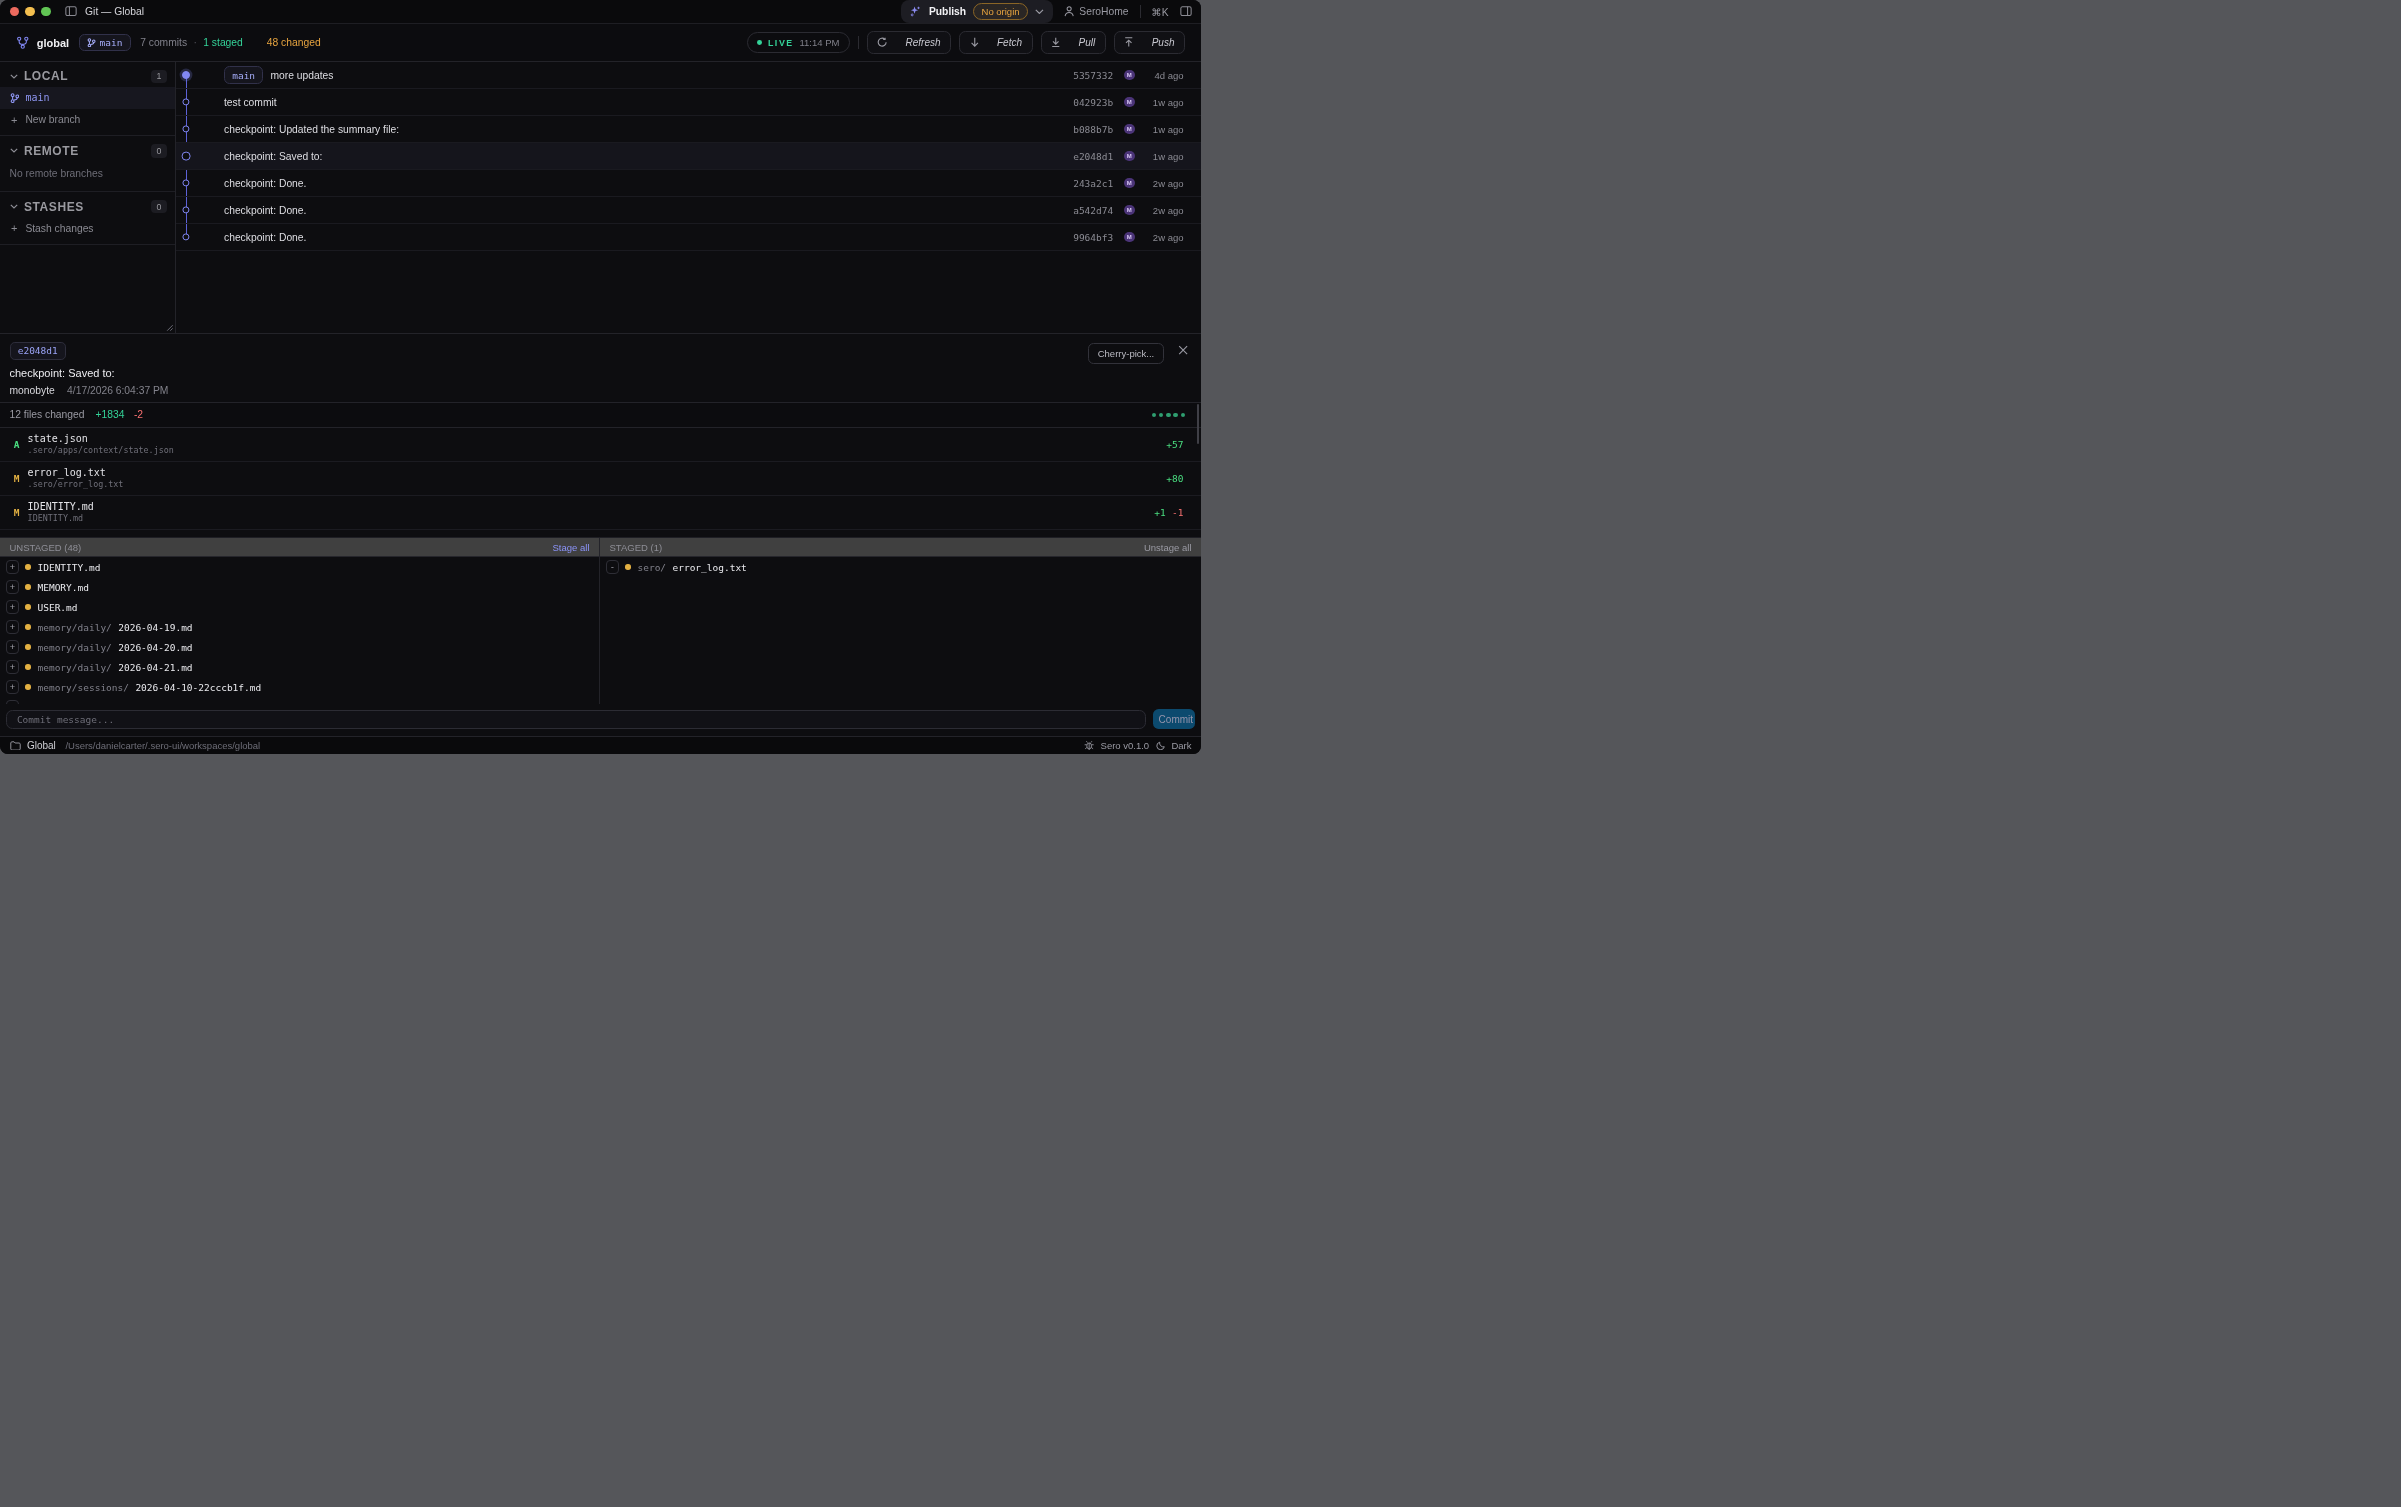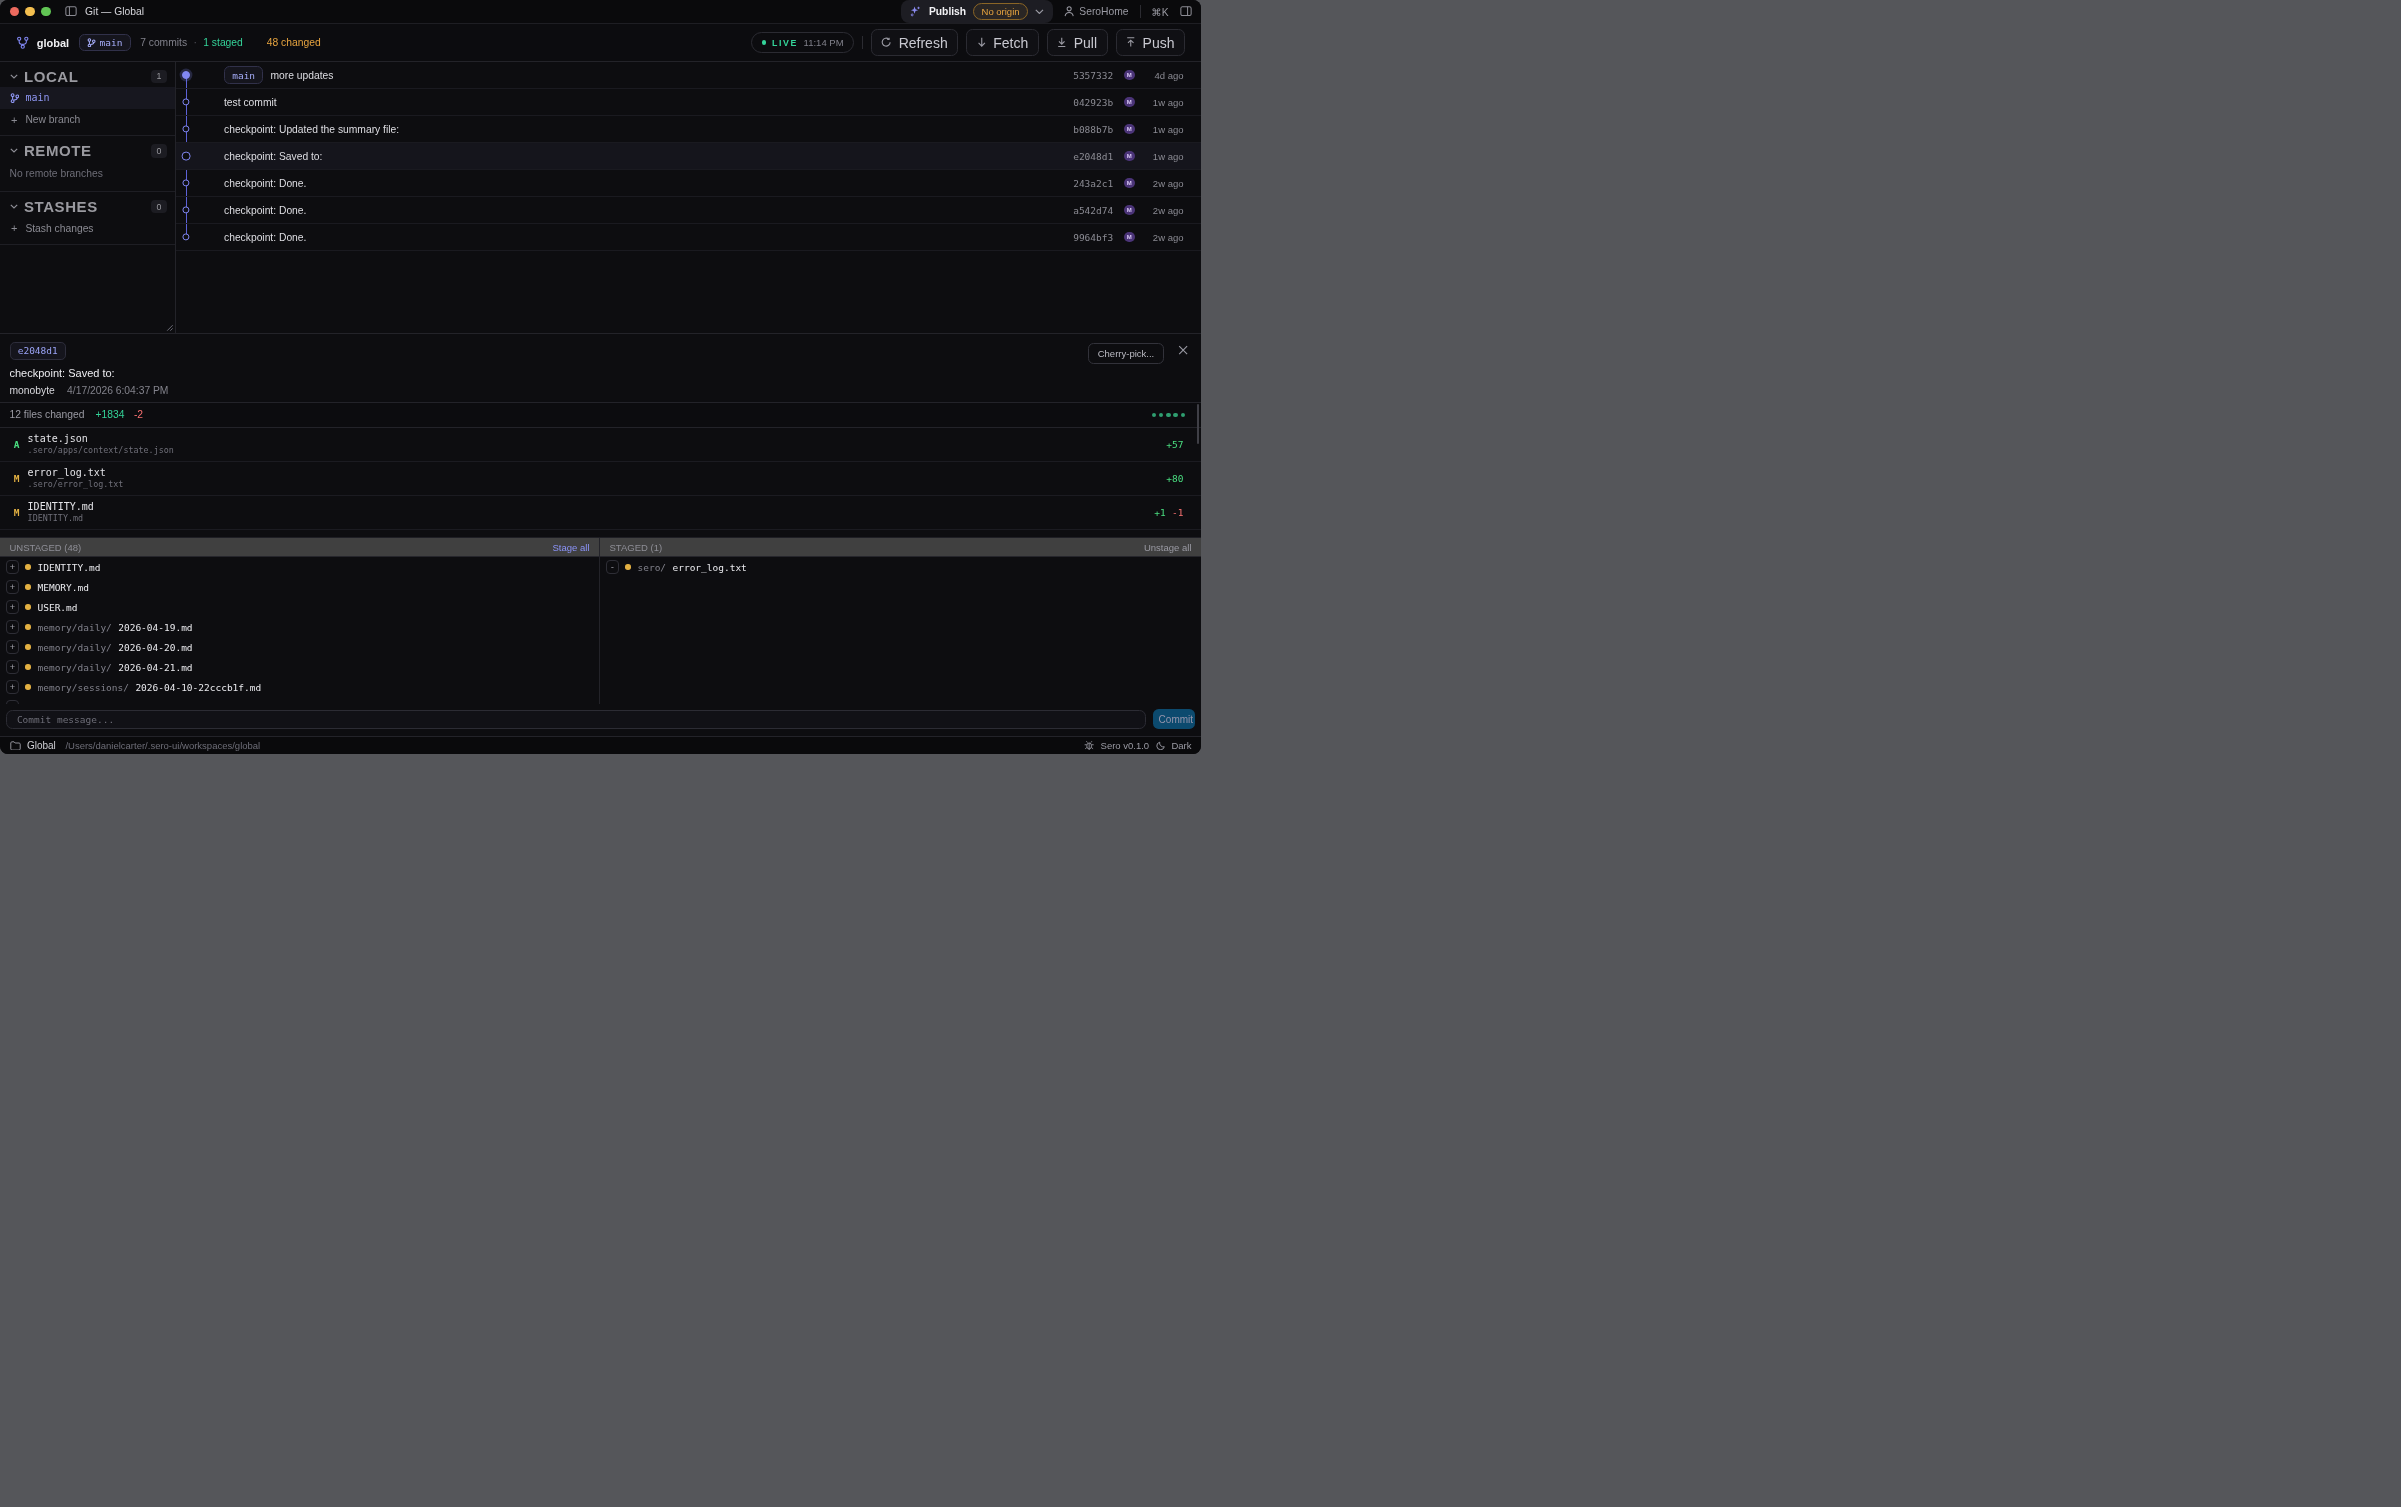--- a/index.html
+++ b/index.html
@@ -32,30 +32,30 @@
   .branch-badge{display:inline-flex;align-items:center;gap:4px;border:0.8px solid #31314a;background:#15151d;color:#a5acf8;border-radius:5.6px;padding:2.4px 7.2px;font-size:9.5px;}
   .commit-count{color:#80808a;margin-left:9.5px;}
   .meta-dot{color:#55555e;margin:0 6.4px;}
   .staged-count{color:#34d399;}
   .changed-count{color:#e7a43f;margin-left:24px;}
   .toolbar-right{margin-left:auto;display:flex;align-items:center;gap:8px;}
   .live-pill{display:flex;align-items:center;gap:5.6px;border:0.8px solid #2b2b32;border-radius:795px;padding:4px 9.5px;}
   .live-dot{width:4.8px;height:4.8px;border-radius:50%;background:#34d399;}
   .live-label{color:#34d399;font-size:8.8px;font-weight:700;letter-spacing:1.6px;}
   .live-time{color:#80808a;font-size:9.5px;}
-  .tool-btn{display:flex;align-items:center;gap:7px;border:0.8px solid #2b2b32;background:#101014;color:#c6c6cе;border-radius:6.4px;padding:4.8px 9.5px;font-size:14px;color:#c9c9d1;cursor:pointer;}
+  .tool-btn{display:flex;align-items:center;gap:18px;border:0.8px solid #2b2b32;background:#101014;color:#c6c6cе;border-radius:6.4px;padding:4.8px 9.5px;font-size:10px;color:#c9c9d1;cursor:pointer;font-style:italic;}
   .tool-btn svg{color:#9a9aa3;}
 
   
   .main{height:271px;flex:none;display:flex;}
   .sidebar{width:176px;flex:none;border-right:0.8px solid #232329;position:relative;background:#0d0d10;}
   .side-section{border-bottom:0.8px solid #1e1e24;padding:4px 0 4.8px;}
   .side-header{display:flex;align-items:center;height:20.7px;padding:0 8px 0 9.5px;color:#9a9aa0;cursor:pointer;}
   .side-header .chev{margin-right:6.4px;display:flex;color:#8b8b93;}
-  .side-title{font-size:15px;font-weight:700;letter-spacing:0.6px;text-align:right;}
+  .side-title{font-size:12px;font-weight:700;letter-spacing:0.6px;text-align:right;}
   .side-count{margin-left:auto;background:#1c1c22;border-radius:4px;min-width:16px;height:13.5px;display:flex;align-items:center;justify-content:center;font-size:8.8px;color:#9a9aa0;padding:0 4px;}
   .side-item{display:flex;align-items:center;height:22px;padding:0 9.5px;gap:6.4px;color:#8b8b93;cursor:pointer;}
   .side-item.sel{background:#17171f;color:#8e96f2;}
   .side-item.sel .lbl{font-family:"DejaVu Sans Mono",monospace;font-size:10px;}
   .side-item .plus-glyph{color:#8b8b93;font-size:11px;width:9.5px;text-align:center;}
   .side-note{color:#6e6e78;padding:6.4px 9.5px 8px;font-size:10.3px;}
   .grip{position:absolute;right:1.6px;bottom:1.6px;width:9.5px;height:9.5px;cursor:nwse-resize;}
 
   
   .commits{flex:1;position:relative;}

